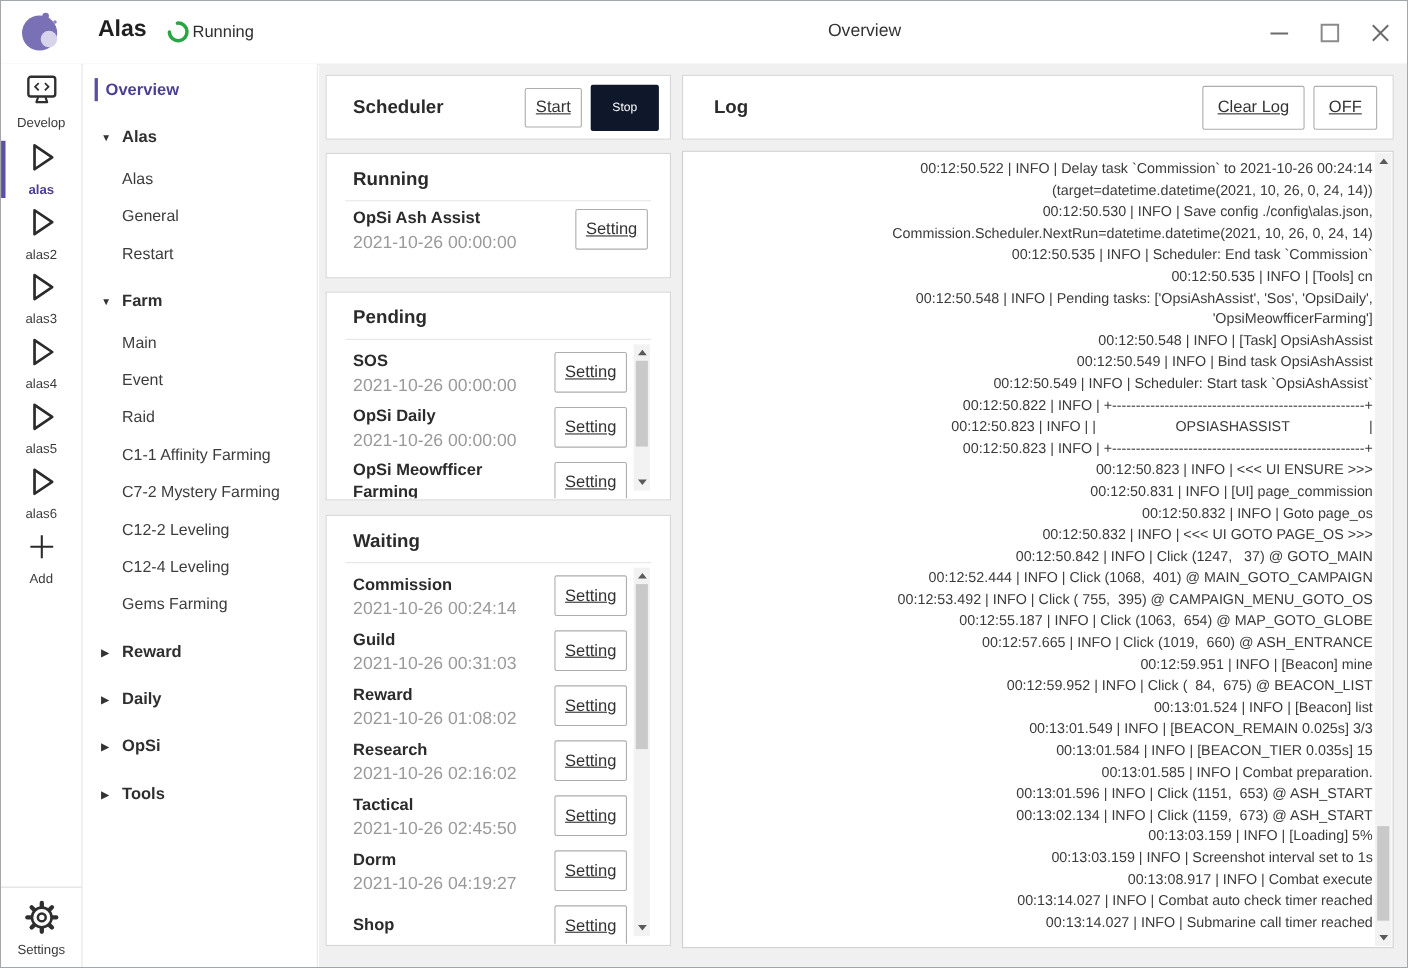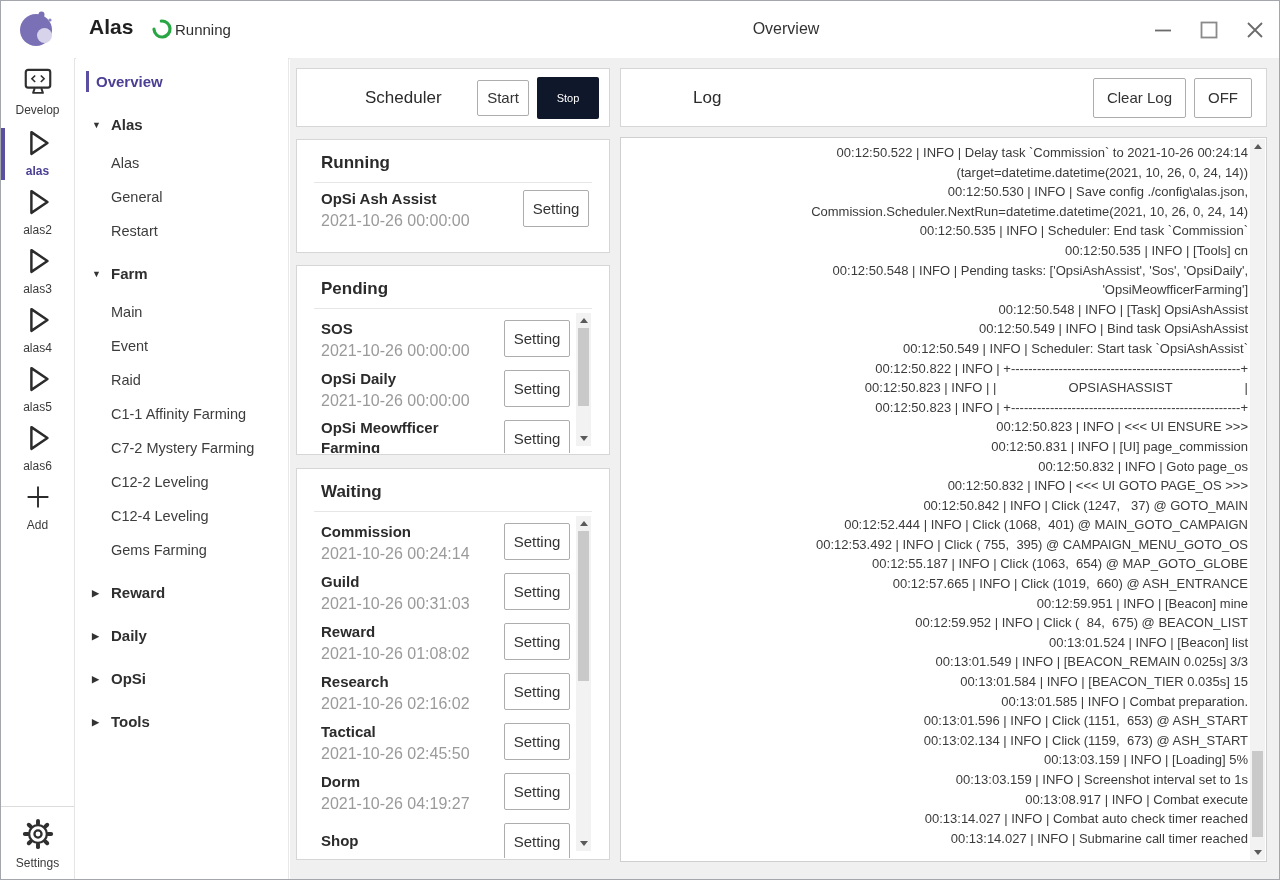--- a/index.html
+++ b/index.html
@@ -34,22 +34,22 @@
   .nav-child{margin:14px 0 0 35px;font-size:14.5px;color:#3d3d3d;cursor:pointer;line-height:20px;}
   .nav-child.first{margin-top:18px;}
 
   
   .main{position:absolute;left:290px;top:58px;right:1px;bottom:1px;background:#f0f0f0;}
   .card{background:#fff;border:1px solid #d6d6d6;box-sizing:border-box;}
 
   
   .mid{position:absolute;left:6px;top:10px;width:314px;}
   .scheduler{height:59px;display:flex;align-items:center;padding:0 10px 0 24px;}
-  .card-title{font-size:17px;font-weight:400;color:#2b2b2b;flex:1;margin-left:44px;}
-  .btn{background:#fff;border:1px solid #adadad;border-radius:2px;color:#333;font-size:15px;font-family:inherit;cursor:pointer;}
+  .card-title{font-size:17px;font-weight:700;color:#2b2b2b;flex:1;}
+  .btn{background:#fff;border:1px solid #adadad;border-radius:2px;color:#333;font-size:15px;font-family:inherit;cursor:pointer;text-decoration:underline;}
   .btn-start{width:52px;height:36px;margin-right:8px;}
   .btn-stop{width:62px;height:42px;background:#0f172a;color:#fff;border:none;border-radius:2px;font-size:11px;font-family:inherit;cursor:pointer;}
   .panel{margin-top:12px;position:relative;overflow:hidden;}
   .panel .card-head{padding:13px 24px 9px;font-size:17px;font-weight:600;color:#2b2b2b;}
   .panel .card-sep{border-top:1px solid #e6e6e6;margin:0 17px;}
   .p-running{height:114px;}
   .p-pending{height:190px;}
   .p-waiting{height:392px;margin-top:13px;}
   .task-row{display:flex;align-items:center;height:50px;padding:0 6px 0 24px;box-sizing:border-box;}
   .p-running .task-row{padding:6px 20px 0 24px;height:auto;}

